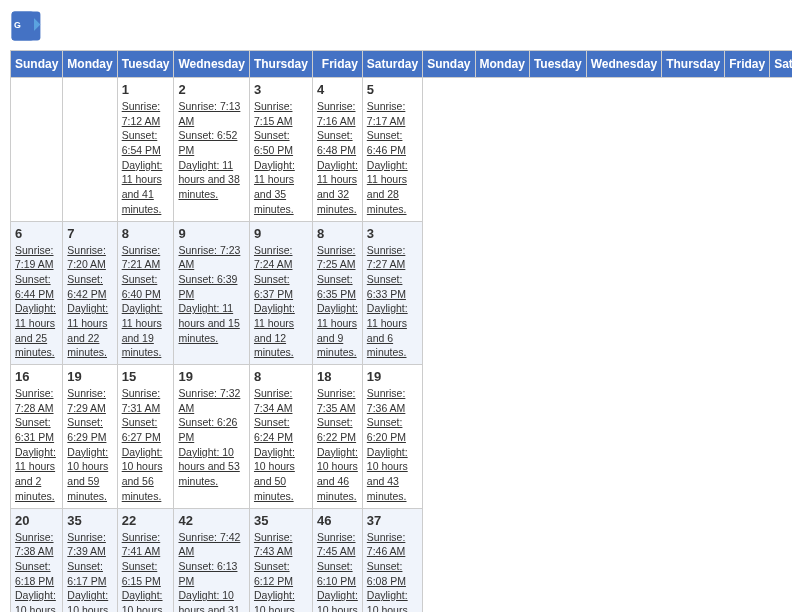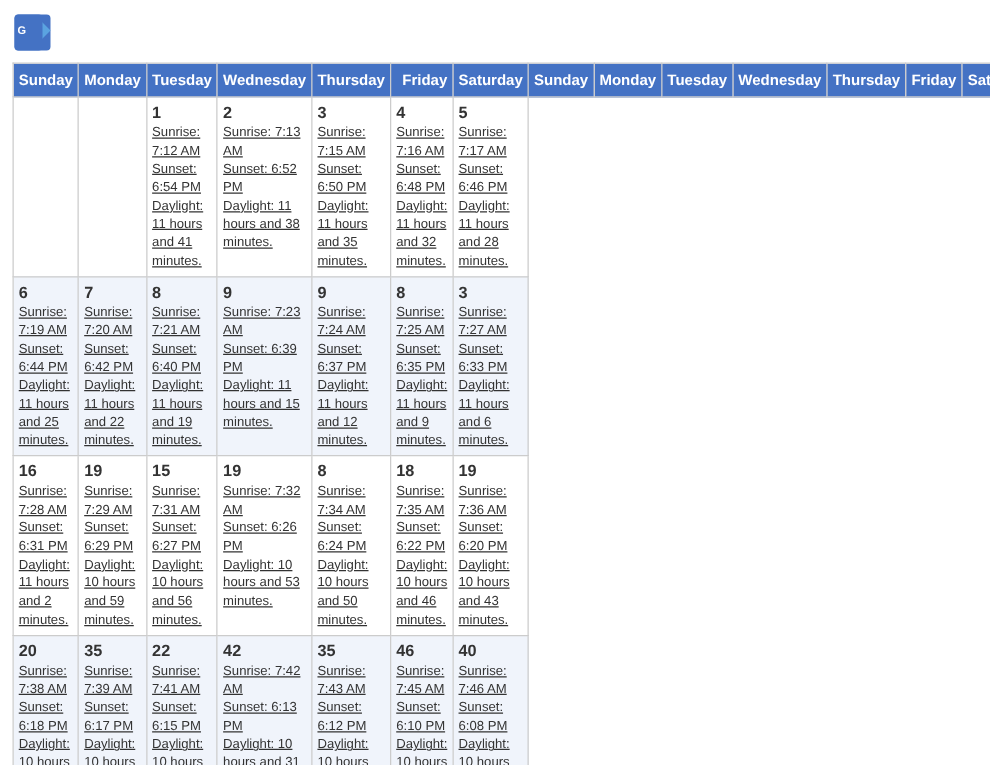--- a/index.html
+++ b/index.html
@@ -237,18 +237,18 @@
         </td>
         <td>
           <span class="day-number">35</span>
           <div class="day-info">Sunrise: 7:43 AM<br>Sunset: 6:12 PM<br>Daylight: 10 hours and 28 minutes.</div>
         </td>
         <td>
           <span class="day-number">46</span>
           <div class="day-info">Sunrise: 7:45 AM<br>Sunset: 6:10 PM<br>Daylight: 10 hours and 25 minutes.</div>
         </td>
         <td>
-          <span class="day-number">40</span>
+          <span class="day-number">37</span>
           <div class="day-info">Sunrise: 7:46 AM<br>Sunset: 6:08 PM<br>Daylight: 10 hours and 22 minutes.</div>
         </td>
       </tr>
     </tbody>
 </table>
 
 </body></html>

